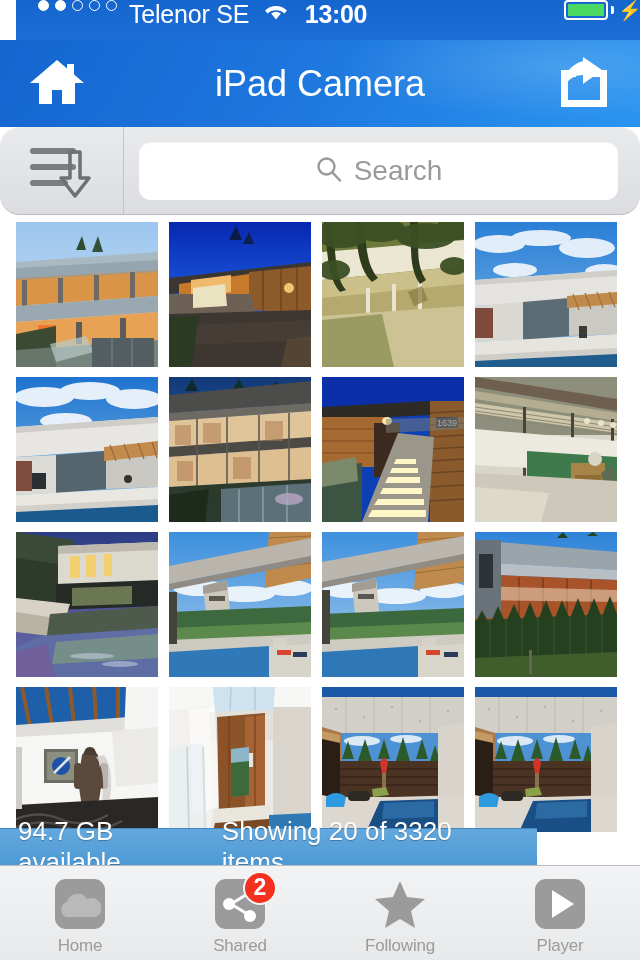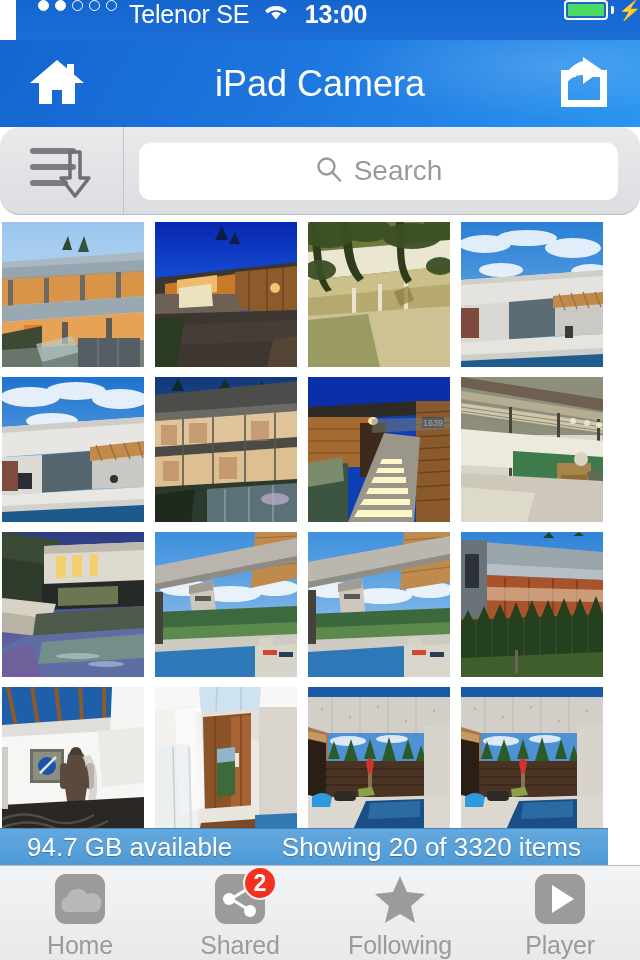--- a/index.html
+++ b/index.html
@@ -65,50 +65,50 @@
     border-radius:12px; display:flex; align-items:center; justify-content:center;
     box-shadow:inset 0 1px 1px rgba(0,0,0,0.06);
   }
   .search-inner { display:flex; align-items:center; gap:11px; }
   .search-placeholder { color:#9a9a9e; font-size:28px; }
 
   
   .grid {
     position:absolute; top:215px; left:0; width:640px; height:633px;
     background:#fff; overflow:hidden;
-    padding:7px 0 0 2px;
+    padding:7px 0 0 16px;
     display:grid;
     grid-template-columns:repeat(4,142px);
     grid-auto-rows:145px;
     column-gap:11px; row-gap:10px;
   }
   .cell { width:142px; height:145px; overflow:hidden; position:relative; background:#c8cdd2; }
   .cell > svg { display:block; width:142px; height:145px; }
 
   
   .infobar {
-    position:absolute; top:828px; left:0; width:608px; height:37px;
+    position:absolute; top:828px; left:0; width:537px; height:37px;
     background:linear-gradient(to bottom,#63a8dd 0%,#4e9ad6 100%);
     border-top:1px solid #3f86c4;
     display:flex; align-items:center; justify-content:space-between;
-    padding:0 27px; color:#fff; font-size:26px;
+    padding:0 18px; color:#fff; font-size:26px;
     text-shadow:0 1px 1px rgba(0,0,0,0.28);
   }
 
   
   .tabbar {
     position:absolute; top:865px; left:0; width:640px; height:95px;
     background:linear-gradient(to bottom,#f2f3f4 0%,#e7e9ea 100%);
     border-top:1px solid #b9bbbe;
     display:flex;
   }
   .tab { flex:1; display:flex; flex-direction:column; align-items:center;
          justify-content:center; position:relative; gap:3px; padding-top:4px;}
   .tab-icon { width:58px; height:58px; display:flex; align-items:center; justify-content:center; position:relative;}
-  .tab-label { font-size:25px; color:#9b9b9b; letter-spacing:-0.2px; }
+  .tab-label { font-size:17px; color:#9b9b9b; letter-spacing:-0.2px; }
   .tab.active .tab-label { color:#1384f5; }
   .badge {
     position:absolute; top:-4px; right:-8px; min-width:34px; height:34px;
     background:#f5301f; border-radius:17px; color:#fff; font-size:23px;
     font-weight:bold; display:flex; align-items:center; justify-content:center;
     padding:0 7px; border:2px solid #f2f3f4;
   }
 </style>
 </head>
 <body>

